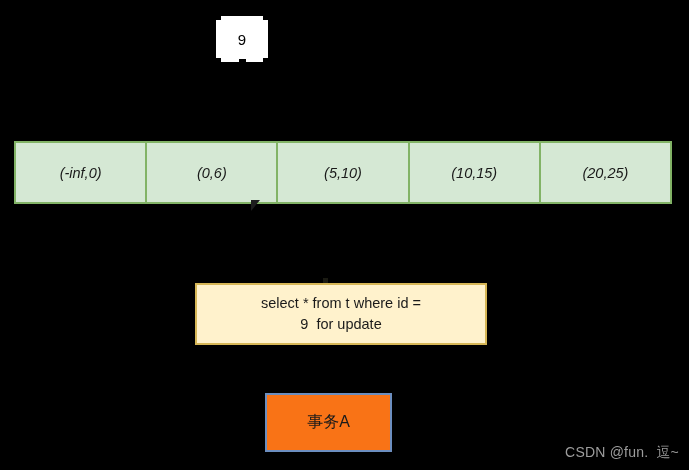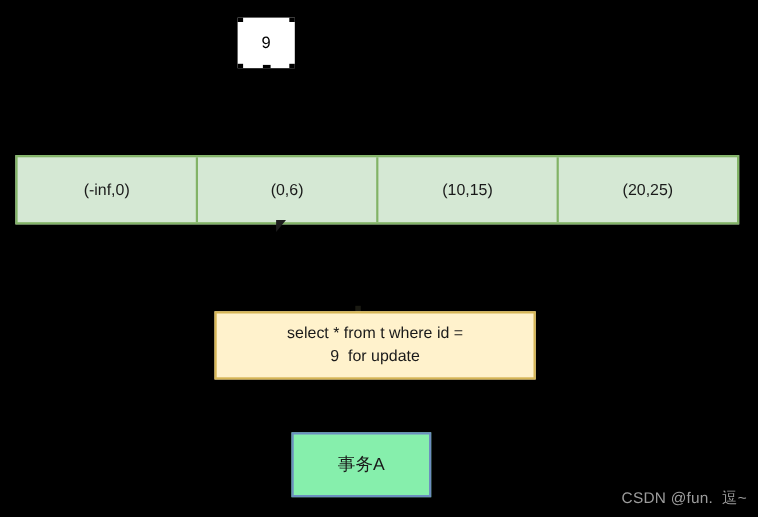--- a/index.html
+++ b/index.html
@@ -58,20 +58,21 @@
   #gap-row .gap-cell {
     flex: 1 1 0;
     display: flex;
     align-items: center;
     justify-content: center;
     font-size: 14.5px;
     color: #1a1a1a;
     border-right: 2px solid #82b366;
     box-sizing: border-box;
     white-space: nowrap;
+    font-style: italic;
   }
   #gap-row .gap-cell:last-child { border-right: none; }
 
   
   #lock-arrow {
     position: absolute;
     left: 251px;
     top: 200px;
     width: 0;
     height: 0;
@@ -111,21 +112,21 @@
   }
 
   
   #txn-box {
     position: absolute;
     left: 265px;
     top: 393px;
     width: 127px;
     height: 59px;
     box-sizing: border-box;
-    background: #86efac;
+    background: #f97316;
     border: 2px solid #6c8ebf;
     display: flex;
     align-items: center;
     justify-content: center;
     color: #1a1a1a;
     font-size: 16px;
   }
 
   
   #watermark {
@@ -147,20 +148,21 @@
   <span class="notch n-tr"></span>
   <span class="notch n-bl"></span>
   <span class="notch n-br"></span>
   <span class="notch n-bc"></span>
   <span>9</span>
 </div>
 
 <div id="gap-row">
   <div class="gap-cell">(-inf,0)</div>
   <div class="gap-cell">(0,6)</div>
+  <div class="gap-cell">(5,10)</div>
   <div class="gap-cell">(10,15)</div>
   <div class="gap-cell">(20,25)</div>
 </div>
 
 <div id="lock-arrow"></div>
 
 <div id="sql-connector"></div>
 
 <div id="sql-box">
   <span>select * from t where id =</span>

